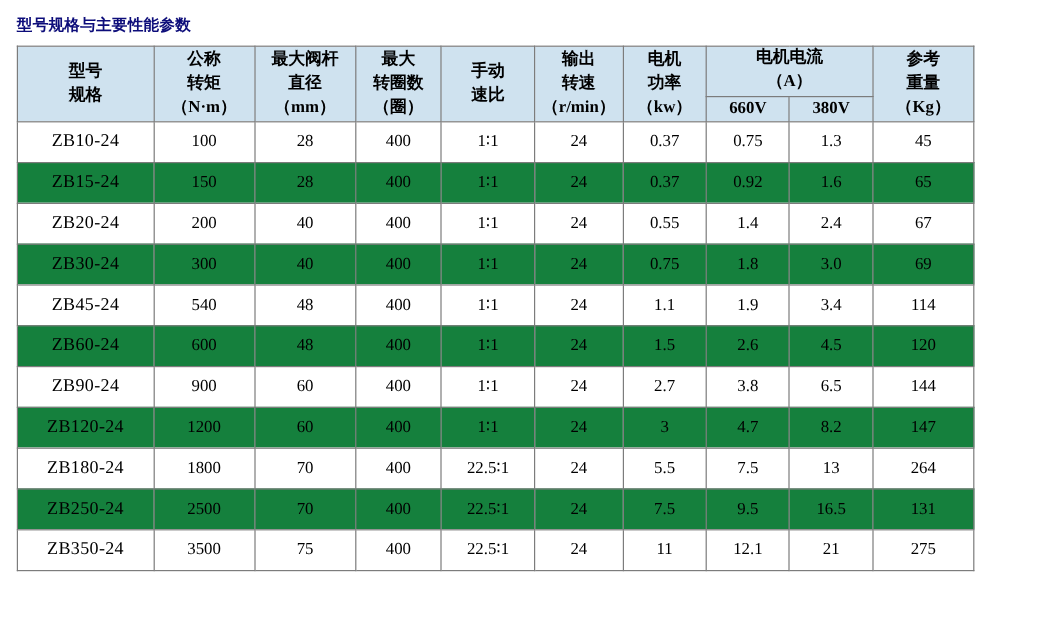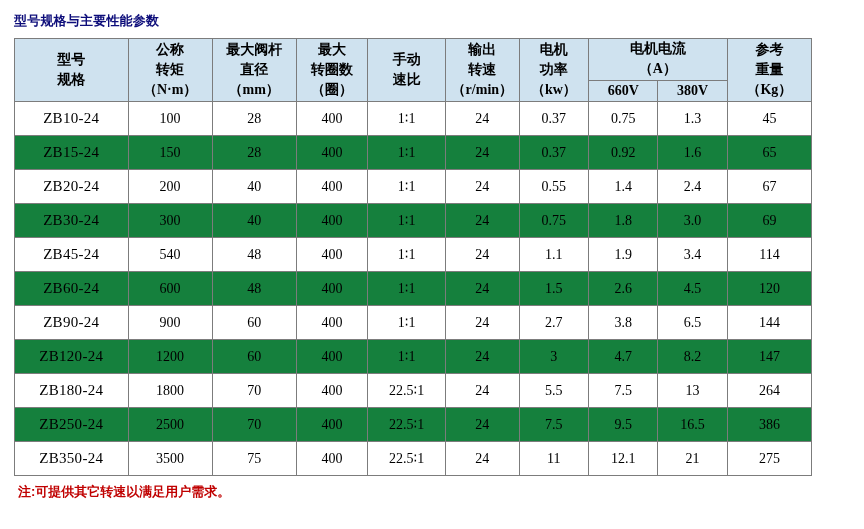--- a/index.html
+++ b/index.html
@@ -275,34 +275,31 @@
       <tr class="even">
         <td class="model">ZB250-24</td>
         <td>2500</td>
         <td>70</td>
         <td>400</td>
         <td>22.5∶1</td>
         <td>24</td>
         <td>7.5</td>
         <td>9.5</td>
         <td>16.5</td>
-        <td>386</td>
+        <td>131</td>
       </tr>
       <tr class="odd">
         <td class="model">ZB350-24</td>
         <td>3500</td>
         <td>75</td>
         <td>400</td>
         <td>22.5∶1</td>
         <td>24</td>
         <td>11</td>
         <td>12.1</td>
         <td>21</td>
         <td>275</td>
       </tr>
     </tbody>
   </table>
 
-  <div class="note">
-    <span class="note-label">注:</span><span>可提供其它转速以满足用户需求。</span>
-  </div>
 
 </div>
 
 </body></html>

